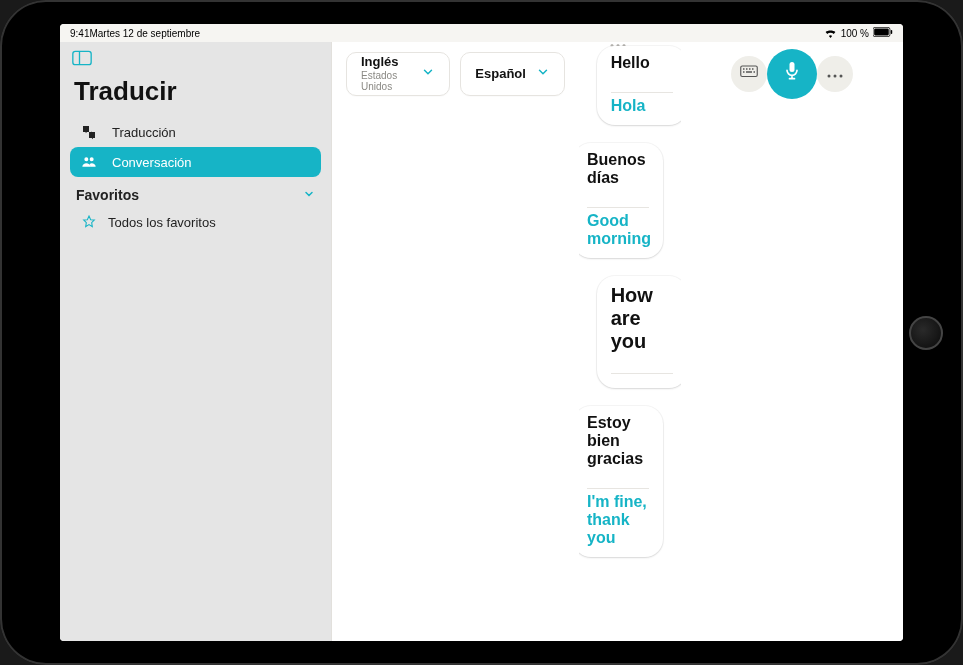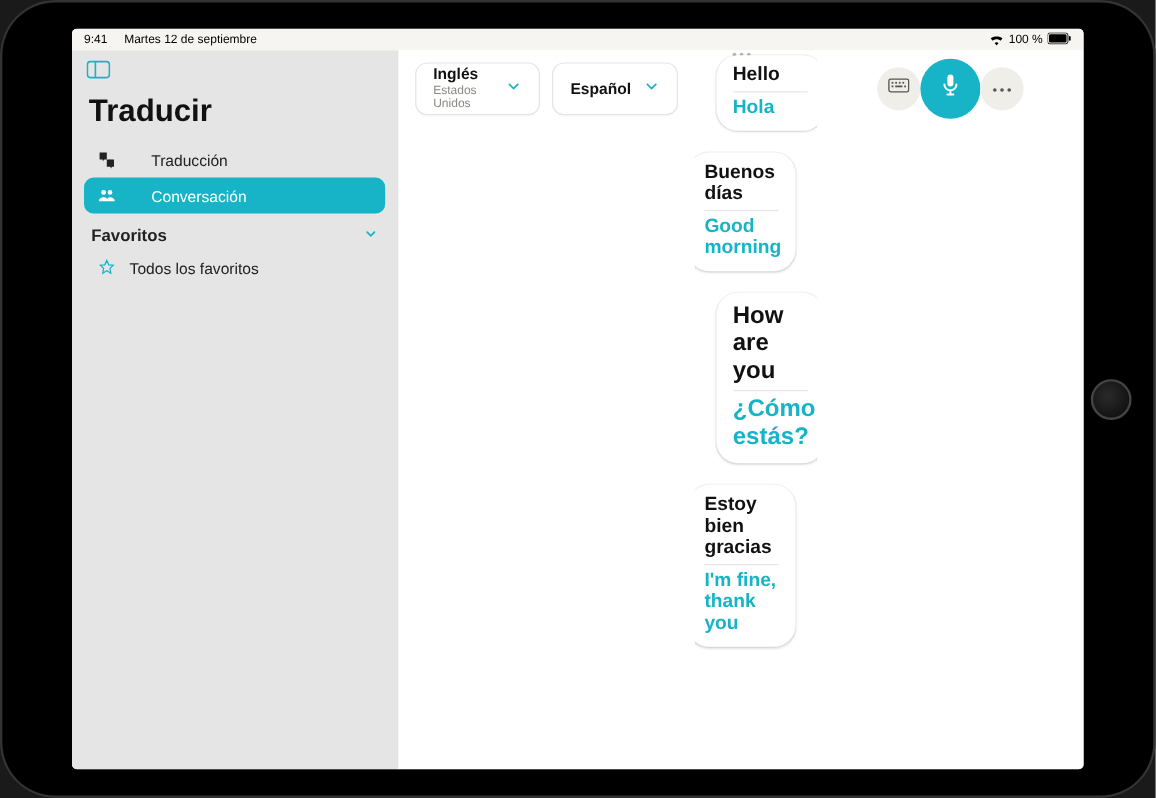--- a/index.html
+++ b/index.html
@@ -45,21 +45,21 @@
     height: 18px;
     background: #f6f5f2;
     display: flex;
     align-items: center;
     justify-content: space-between;
     padding: 0 10px;
     font-size: 10px;
     color: #000;
     border-bottom: 0;
   }
-  .status-left { display: flex; align-items: center; gap: 14px; font-weight: 500; }
+  .status-left { display: flex; align-items: center; gap: 0; font-weight: 500; }
   .status-right { display: flex; align-items: center; gap: 4px; font-weight: 500; }
   .wifi-icon svg, .battery svg { display: block; }
 
   .content {
     flex: 1;
     display: flex;
     min-height: 0;
   }
   
   .sidebar {
@@ -76,21 +76,21 @@
   }
   .sidebar-title {
     font-size: 26px;
     font-weight: 700;
     color: #111;
     margin: 2px 4px 10px 4px;
   }
   .nav-item {
     display: flex;
     align-items: center;
-    gap: 28px;
+    gap: 14px;
     height: 30px;
     padding: 0 10px;
     border-radius: 8px;
     font-size: 13px;
     color: #222;
     cursor: pointer;
   }
   .nav-item.active {
     background: #16b4c6;
     color: #fff;
@@ -165,21 +165,21 @@
     background: #fff;
     max-width: 62%;
     min-width: 90px;
   }
   .bubble.left { align-self: flex-start; }
   .bubble.right { align-self: flex-end; }
   .bubble .orig {
     font-size: 16px;
     font-weight: 700;
     color: #111;
-    padding-bottom: 4px;
+    padding-bottom: 20px;
     border-bottom: 1px solid #e7e5e1;
     margin-bottom: 4px;
   }
   .bubble .trans {
     font-size: 16px;
     font-weight: 700;
     color: #16b4c6;
   }
   .bubble.large .orig, .bubble.large .trans { font-size: 20px; }
   .bubble.left::before {
@@ -347,21 +347,20 @@
           <div class="bubble left">
             <div class="orig">Hello</div>
             <div class="trans">Hola</div>
           </div>
           <div class="bubble right">
             <div class="orig">Buenos días</div>
             <div class="trans">Good morning</div>
           </div>
           <div class="bubble left large">
             <div class="orig">How are you</div>
-            <div class="trans">¿Cómo estás?</div>
           </div>
           <div class="bubble right">
             <div class="orig">Estoy bien gracias</div>
             <div class="trans">I'm fine, thank you</div>
           </div>
         </div>
 
         <div class="bottom-controls">
           <div class="ctl-btn">
             <span>

